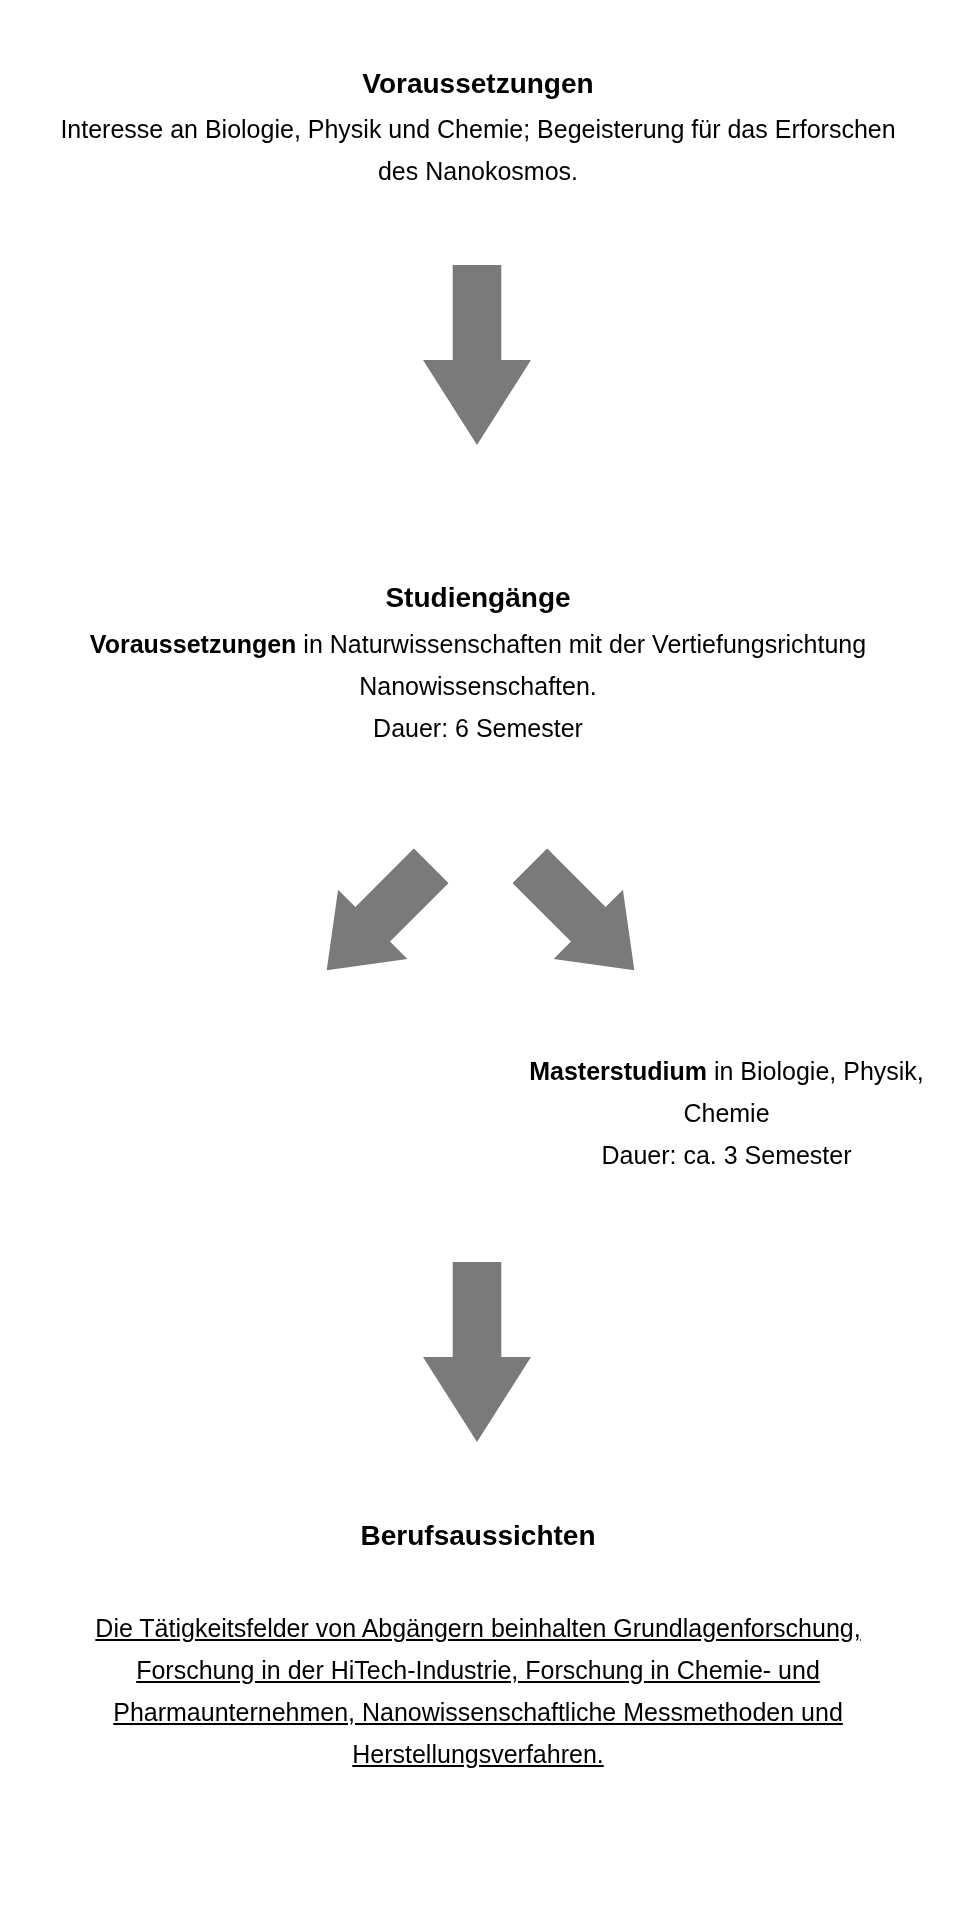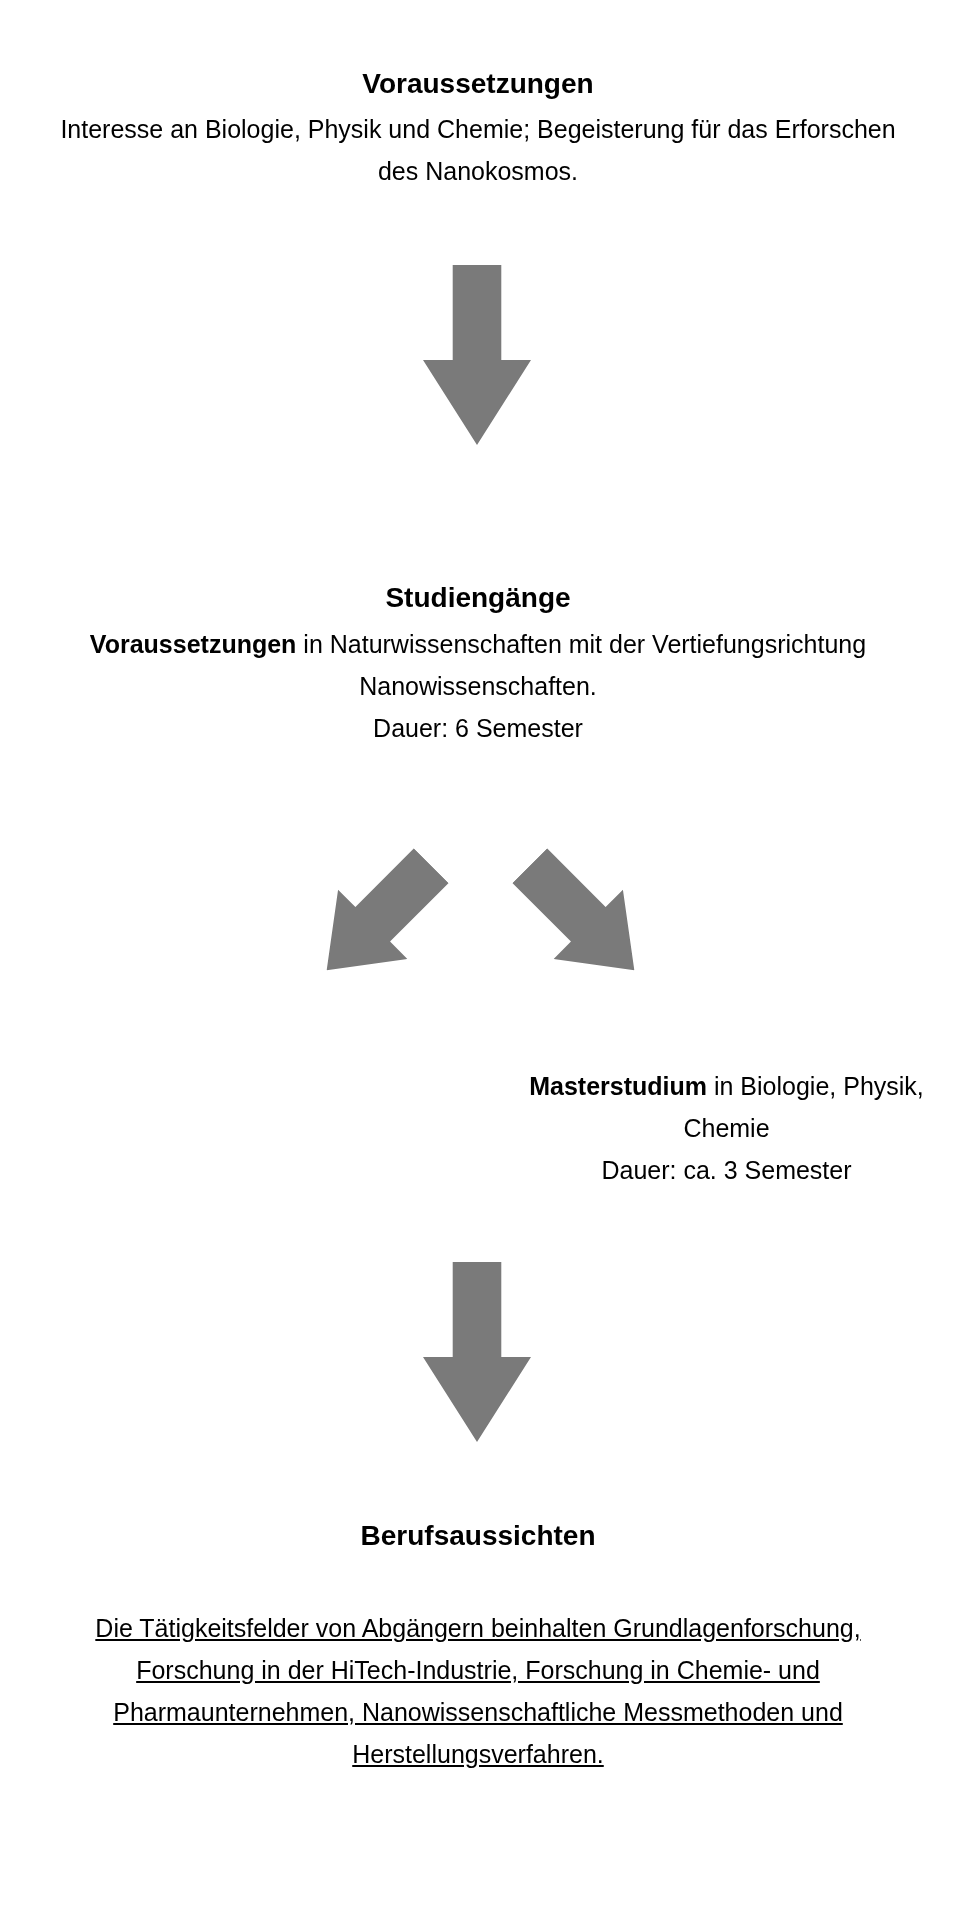--- a/index.html
+++ b/index.html
@@ -60,21 +60,21 @@
   .diag-arrow.down-left  { transform: translate(-50%, -50%) rotate(135deg); }
   .diag-arrow.down-right { transform: translate(-50%, -50%) rotate(45deg); }
 
   .h-voraussetzungen { top: 34px; }
   .p-intro           { top: 108px; }
   .h-studiengaenge   { top: 548px; }
   .p-bachelor        { top: 623px; }
   .master-row        { top: 1050px; height: 130px; }
   .master-block      { position: absolute; font-size: 25px; line-height: 42px; text-align: center; white-space: pre-line; }
   .master-left       { left: 68px;  width: 302px; }
-  .master-right      { left: 497px; width: 459px; margin-top: 15px; }
+  .master-right      { left: 497px; width: 459px; }
   .h-berufs          { top: 1486px; }
   .p-berufs          { top: 1607px; text-decoration: underline; }
 </style>
 </head>
 <body>
 
 <div class="abs heading h-voraussetzungen">Voraussetzungen</div>
 
 <div class="abs para p-intro">Interesse an Biologie, Physik und Chemie; Begeisterung für das Erforschen
 des Nanokosmos.</div>

